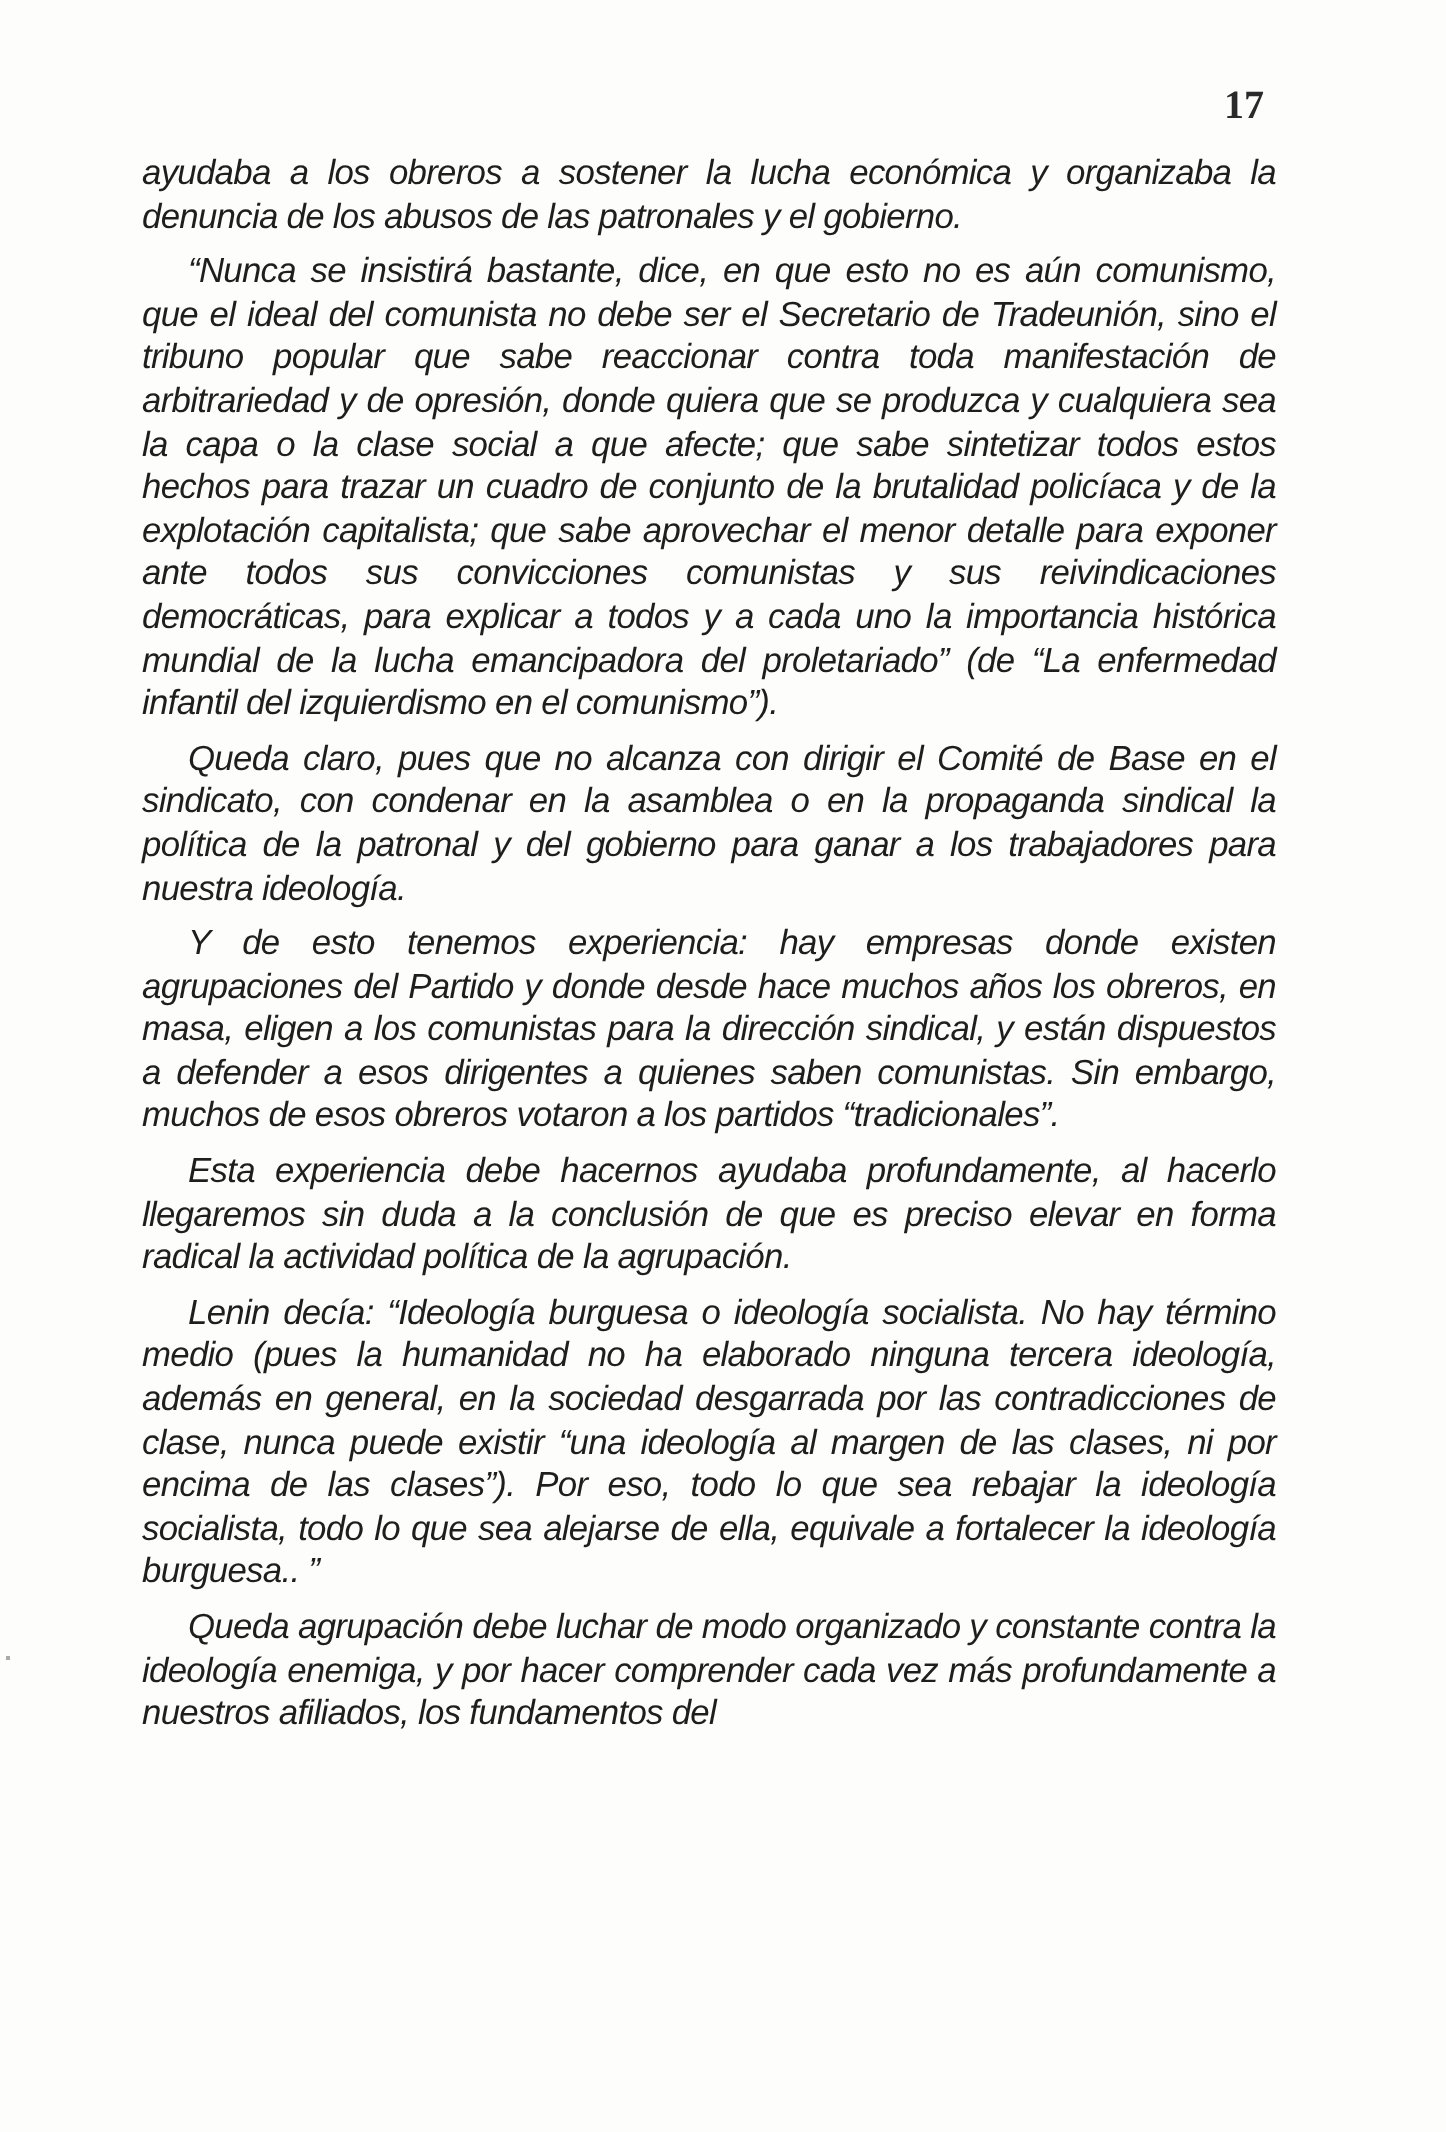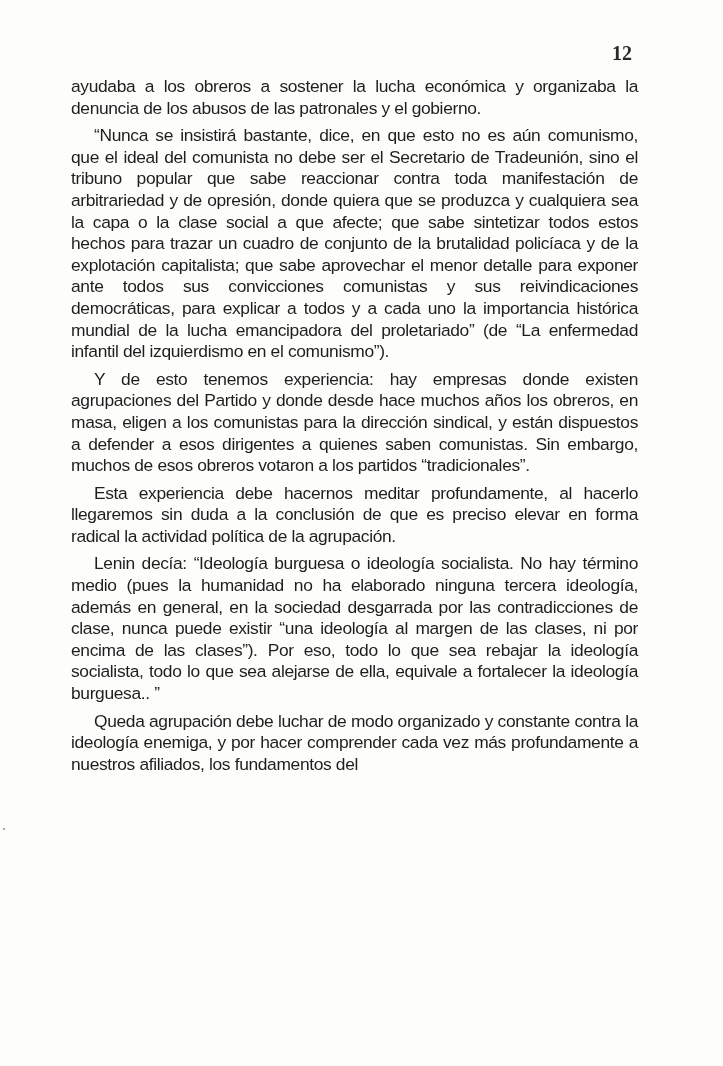--- a/index.html
+++ b/index.html
@@ -14,34 +14,35 @@
     font-family: "Liberation Serif", serif;
     font-size: 20px; font-weight: bold; color: #2a2a2a;
   }
   .text-body {
     position: absolute; top: 76px; left: 71px; width: 567px;
     font-family: "Liberation Sans", sans-serif;
     font-size: 17.4px; line-height: 21.6px;
     letter-spacing: -0.35px;
     text-align: justify;
   }
-  .para { margin: 0 0 6px 0; text-indent: 23px; }
+  .para { margin: 0 0 6px 0; text-indent: 23px; font-style: italic; }
   .para.first { text-indent: 0; }
   .speck {
     position: absolute; left: 3px; top: 828px;
     width: 2px; height: 2px; background: #aaa;
   }
 </style>
 </head>
 <body>
 
-<div class="page-number">12</div>
+<div class="page-number">17</div>
 
 <div class="text-body">
   <p class="para first">ayudaba a los obreros a sostener la lucha económica y organizaba la denuncia de los abusos de las patronales y el gobierno.</p>
   <p class="para">“Nunca se insistirá bastante, dice, en que esto no es aún comunismo, que el ideal del comunista no debe ser el Secretario de Tradeunión, sino el tribuno popular que sabe reaccionar contra toda manifestación de arbitrariedad y de opresión, donde quiera que se produzca y cualquiera sea la capa o la clase social a que afecte; que sabe sintetizar todos estos hechos para trazar un cuadro de conjunto de la brutalidad policíaca y de la explotación capitalista; que sabe aprovechar el menor detalle para exponer ante todos sus convicciones comunistas y sus reivindicaciones democráticas, para explicar a todos y a cada uno la importancia histórica mundial de la lucha emancipadora del proletariado” (de “La enfermedad infantil del izquierdismo en el comunismo”).</p>
+  <p class="para">Queda claro, pues que no alcanza con dirigir el Comité de Base en el sindicato, con condenar en la asamblea o en la propaganda sindical la política de la patronal y del gobierno para ganar a los trabajadores para nuestra ideología.</p>
   <p class="para">Y de esto tenemos experiencia: hay empresas donde existen agrupaciones del Partido y donde desde hace muchos años los obreros, en masa, eligen a los comunistas para la dirección sindical, y están dispuestos a defender a esos dirigentes a quienes saben comunistas. Sin embargo, muchos de esos obreros votaron a los partidos “tradicionales”.</p>
-  <p class="para">Esta experiencia debe hacernos meditar profundamente, al hacerlo llegaremos sin duda a la conclusión de que es preciso elevar en forma radical la actividad política de la agrupación.</p>
+  <p class="para">Esta experiencia debe hacernos ayudaba profundamente, al hacerlo llegaremos sin duda a la conclusión de que es preciso elevar en forma radical la actividad política de la agrupación.</p>
   <p class="para">Lenin decía: “Ideología burguesa o ideología socialista. No hay término medio (pues la humanidad no ha elaborado ninguna tercera ideología, además en general, en la sociedad desgarrada por las contradicciones de clase, nunca puede existir “una ideología al margen de las clases, ni por encima de las clases”). Por eso, todo lo que sea rebajar la ideología socialista, todo lo que sea alejarse de ella, equivale a fortalecer la ideología burguesa.. ”</p>
   <p class="para">Queda agrupación debe luchar de modo organizado y constante contra la ideología enemiga, y por hacer comprender cada vez más profundamente a nuestros afiliados, los fundamentos del</p>
 </div>
 
 <div class="speck"></div>
 
 </body></html>

